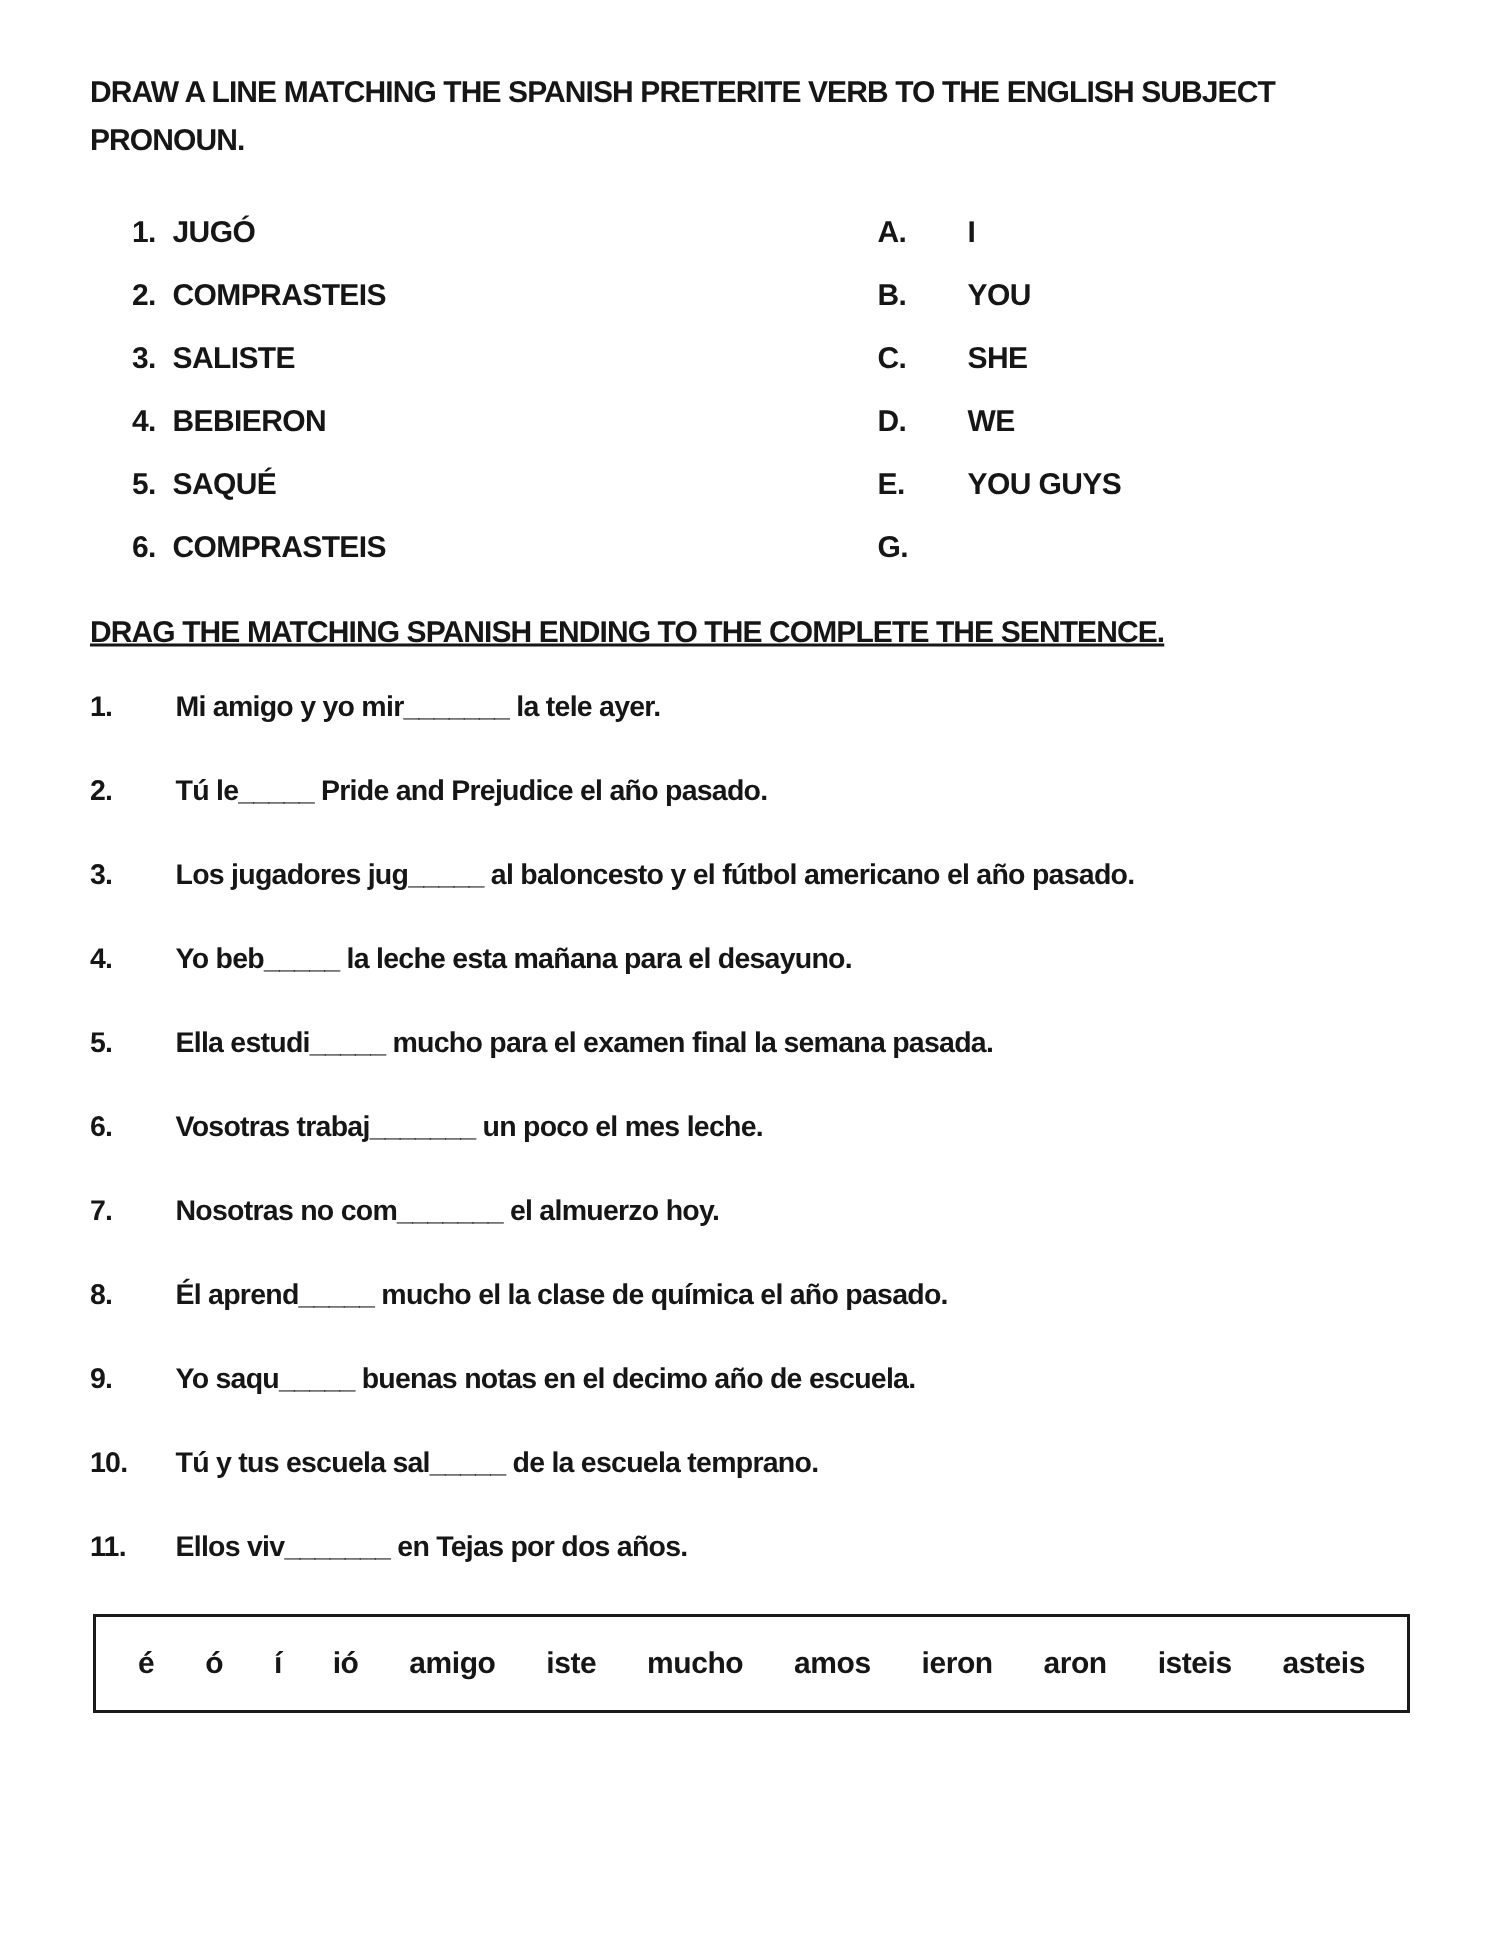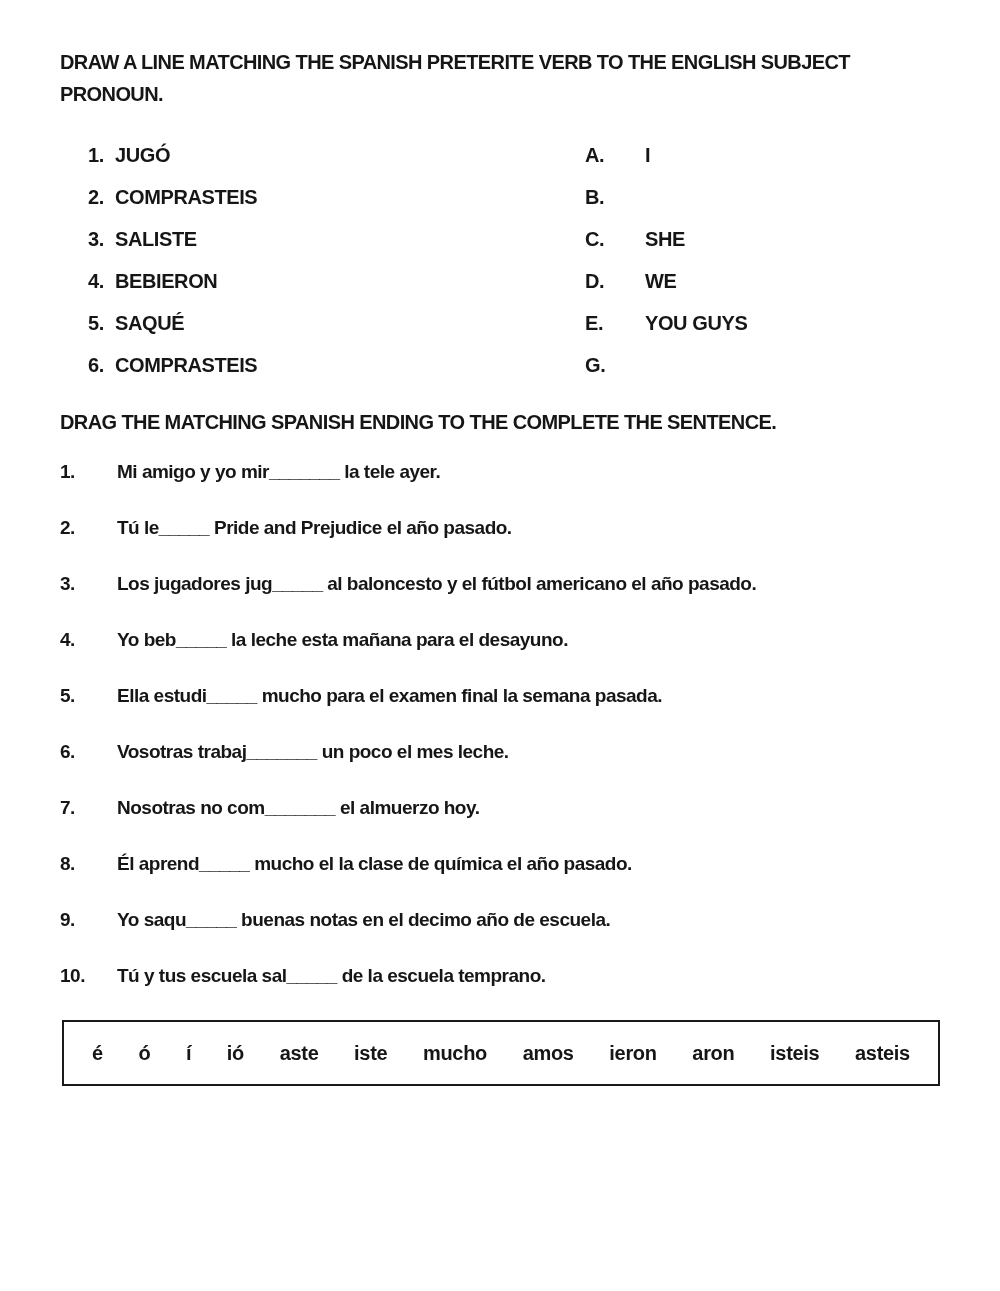--- a/index.html
+++ b/index.html
@@ -35,20 +35,21 @@
     line-height: 42px;
     font-size: 20px;
     letter-spacing: -0.4px;
   }
   
   .heading2 {
     margin-top: 20px;
     font-size: 20px;
     line-height: 32px;
     letter-spacing: -0.6px;
+    text-decoration: underline;
   }
   
   .sentences { margin-top: 22px; }
   .sentence {
     display: grid;
     grid-template-columns: 57px auto;
     font-size: 19px;
     line-height: 24px;
     letter-spacing: -0.5px;
     margin-bottom: 32px;
@@ -83,20 +84,21 @@
       <div class="match-row">
         <span>1.</span>
         <span>JUGÓ</span>
         <span>A.</span>
         <span>I</span>
       </div>
       <div class="match-row">
         <span>2.</span>
         <span>COMPRASTEIS</span>
         <span>B.</span>
+        <span>YOU</span>
       </div>
       <div class="match-row">
         <span>3.</span>
         <span>SALISTE</span>
         <span>C.</span>
         <span>SHE</span>
       </div>
       <div class="match-row">
         <span>4.</span>
         <span>BEBIERON</span>
@@ -153,29 +155,33 @@
         <span class="text"><span>Él aprend</span><span class="blank">_____</span><span> mucho el la clase de química el año pasado.</span></span>
       </div>
       <div class="sentence">
         <span class="num">9.</span>
         <span class="text"><span>Yo saqu</span><span class="blank">_____</span><span> buenas notas en el decimo año de escuela.</span></span>
       </div>
       <div class="sentence">
         <span class="num">10.</span>
         <span class="text"><span>Tú y tus escuela sal</span><span class="blank">_____</span><span> de la escuela temprano.</span></span>
       </div>
+      <div class="sentence">
+        <span class="num">11.</span>
+        <span class="text"><span>Ellos viv</span><span class="blank">_______</span><span> en Tejas por dos años.</span></span>
+      </div>
 
     </div>
 
     <div class="word-bank">
       <span class="ending">é</span>
       <span class="ending">ó</span>
       <span class="ending">í</span>
       <span class="ending">ió</span>
-      <span class="ending">aste</span>
+      <span class="ending">amigo</span>
       <span class="ending">iste</span>
       <span class="ending">mucho</span>
       <span class="ending">amos</span>
       <span class="ending">ieron</span>
       <span class="ending">aron</span>
       <span class="ending">isteis</span>
       <span class="ending">asteis</span>
     </div>
 
   </div>

